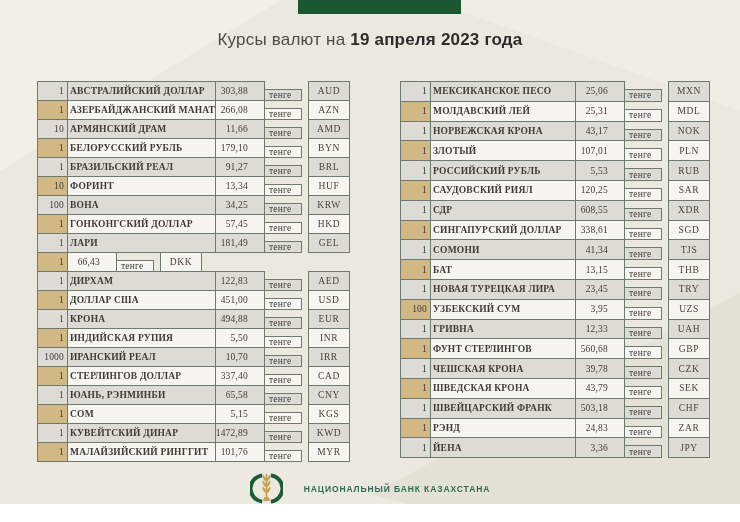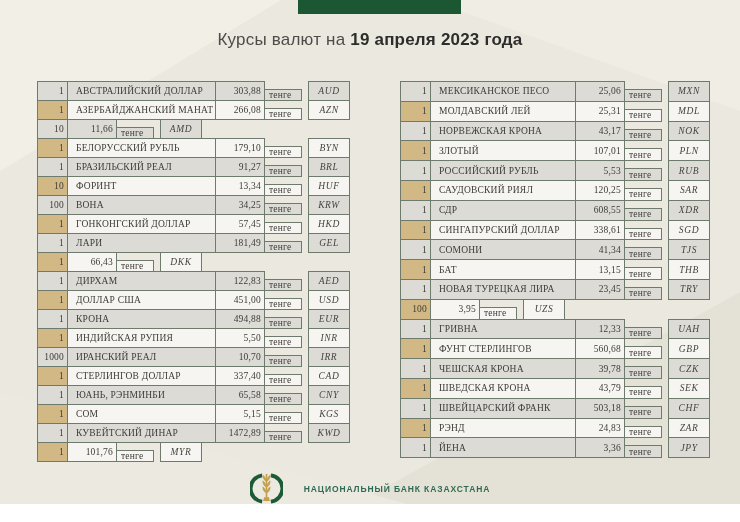--- a/index.html
+++ b/index.html
@@ -30,24 +30,24 @@
   .trow + .trow{margin-top:-1px;}
   .cell{
     box-sizing:border-box;border:1px solid #6e7a6c;
     display:flex;align-items:center;
     font-family:"Liberation Serif","DejaVu Serif",serif;
     font-size:9.5px;color:#3d3c38;letter-spacing:.2px;
     overflow:hidden;white-space:nowrap;
   }
   .cell + .cell{margin-left:-1px;}
   .c-qty{width:31px;justify-content:flex-end;padding-right:3px;}
-  .c-name{flex:1;padding-left:8px;}
-  .c-rate{width:50px;justify-content:flex-end;padding-right:3px;}
+  .c-name{flex:1;padding-left:2px;font-weight:bold;}
+  .c-rate{width:50px;justify-content:flex-end;padding-right:16px;}
   .c-unit{width:38px;padding-left:4px;margin-top:8px;}
-  .c-code{width:42px;margin-left:6px !important;justify-content:center;letter-spacing:.6px;color:#46453f;font-style:italic;}
+  .c-code{width:42px;margin-left:6px !important;justify-content:center;letter-spacing:.6px;color:#46453f;}
 
   .trow.shade .cell{background:#dcdbd6;}
   .trow.plain .cell{background:#f6f5f1;}
   .trow.plain .c-qty{background:#d2b884;}
 
   .footer{
     position:absolute;left:0;top:471px;width:100%;
     display:flex;align-items:center;justify-content:center;gap:21px;
   }
   .bank-name{
@@ -77,20 +77,21 @@
       </div>
       <div class="trow plain">
         <div class="cell c-qty">1</div>
         <div class="cell c-name">АЗЕРБАЙДЖАНСКИЙ МАНАТ</div>
         <div class="cell c-rate">266,08</div>
         <div class="cell c-unit">тенге</div>
         <div class="cell c-code">AZN</div>
       </div>
       <div class="trow shade">
         <div class="cell c-qty">10</div>
+        <div class="cell c-name">АРМЯНСКИЙ ДРАМ</div>
         <div class="cell c-rate">11,66</div>
         <div class="cell c-unit">тенге</div>
         <div class="cell c-code">AMD</div>
       </div>
       <div class="trow plain">
         <div class="cell c-qty">1</div>
         <div class="cell c-name">БЕЛОРУССКИЙ РУБЛЬ</div>
         <div class="cell c-rate">179,10</div>
         <div class="cell c-unit">тенге</div>
         <div class="cell c-code">BYN</div>
@@ -194,20 +195,21 @@
       </div>
       <div class="trow shade">
         <div class="cell c-qty">1</div>
         <div class="cell c-name">КУВЕЙТСКИЙ ДИНАР</div>
         <div class="cell c-rate">1472,89</div>
         <div class="cell c-unit">тенге</div>
         <div class="cell c-code">KWD</div>
       </div>
       <div class="trow plain">
         <div class="cell c-qty">1</div>
+        <div class="cell c-name">МАЛАЙЗИЙСКИЙ РИНГГИТ</div>
         <div class="cell c-rate">101,76</div>
         <div class="cell c-unit">тенге</div>
         <div class="cell c-code">MYR</div>
       </div>
     </div>
   <div class="rates-table right" id="right-table">
       <div class="trow shade">
         <div class="cell c-qty">1</div>
         <div class="cell c-name">МЕКСИКАНСКОЕ ПЕСО</div>
         <div class="cell c-rate">25,06</div>
@@ -279,20 +281,21 @@
       </div>
       <div class="trow shade">
         <div class="cell c-qty">1</div>
         <div class="cell c-name">НОВАЯ ТУРЕЦКАЯ ЛИРА</div>
         <div class="cell c-rate">23,45</div>
         <div class="cell c-unit">тенге</div>
         <div class="cell c-code">TRY</div>
       </div>
       <div class="trow plain">
         <div class="cell c-qty">100</div>
+        <div class="cell c-name">УЗБЕКСКИЙ СУМ</div>
         <div class="cell c-rate">3,95</div>
         <div class="cell c-unit">тенге</div>
         <div class="cell c-code">UZS</div>
       </div>
       <div class="trow shade">
         <div class="cell c-qty">1</div>
         <div class="cell c-name">ГРИВНА</div>
         <div class="cell c-rate">12,33</div>
         <div class="cell c-unit">тенге</div>
         <div class="cell c-code">UAH</div>

